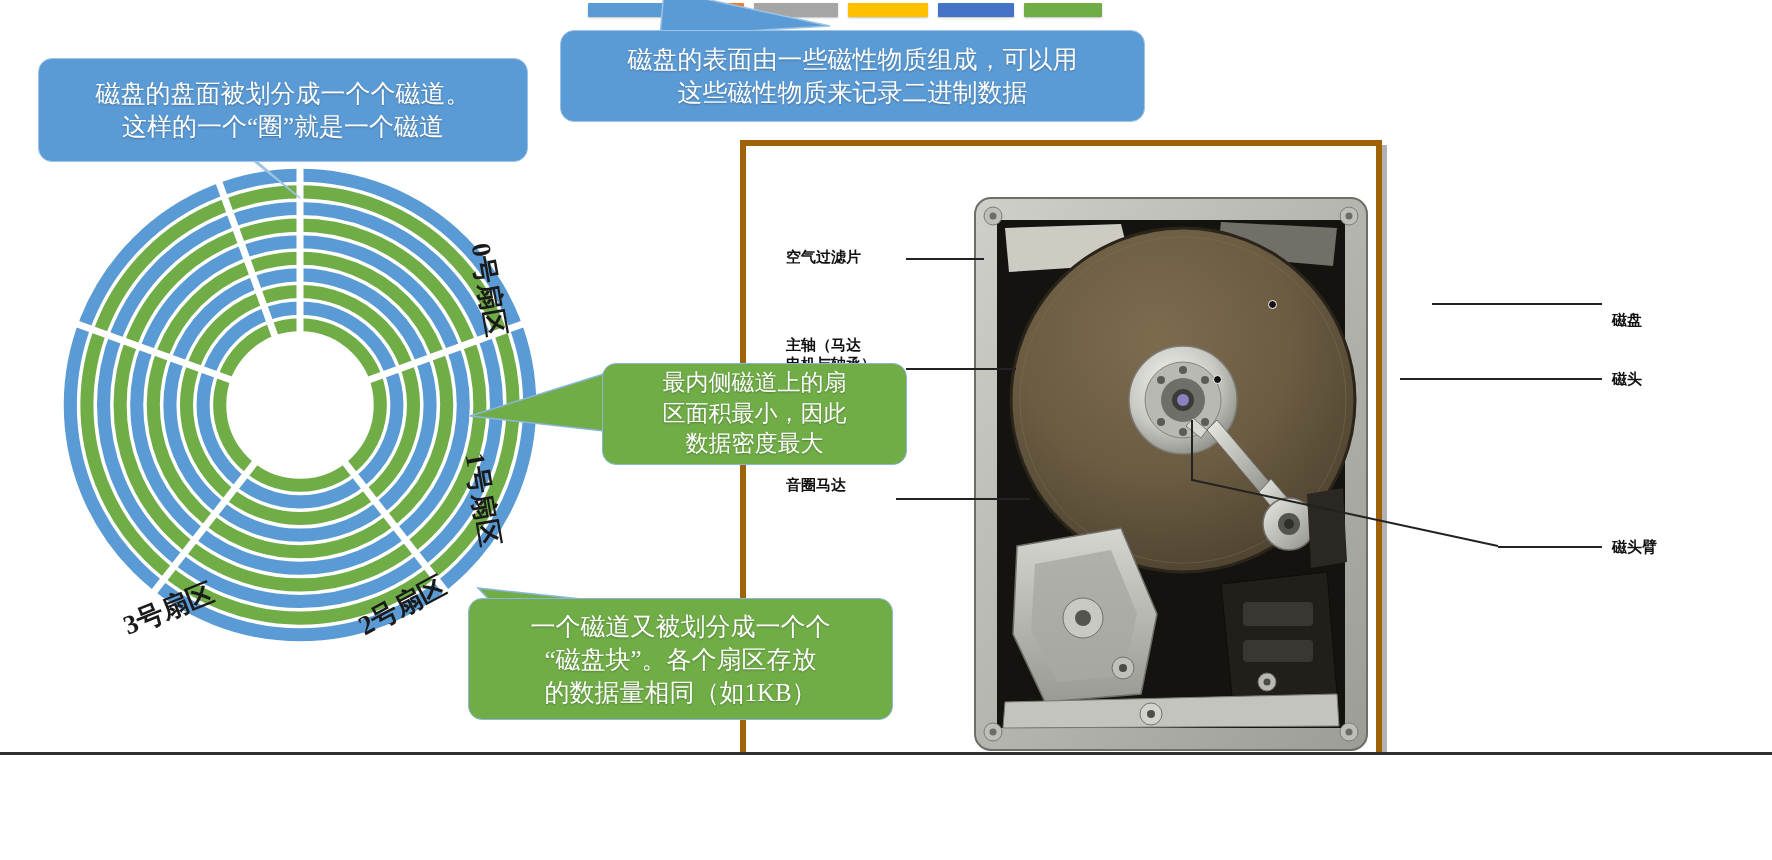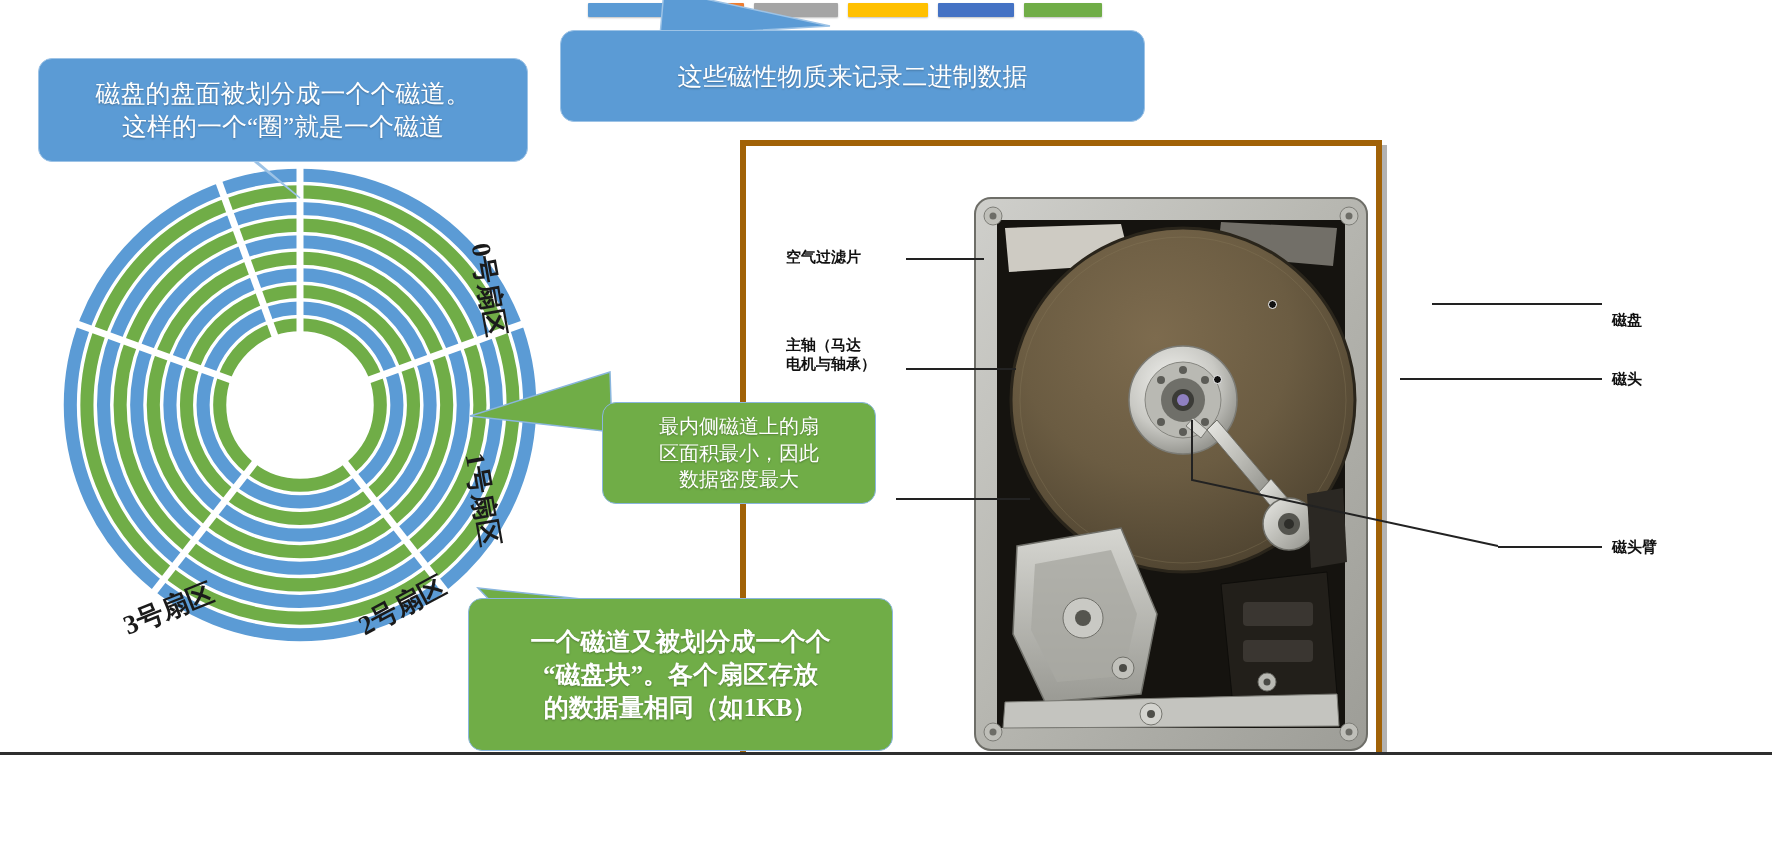--- a/index.html
+++ b/index.html
@@ -230,29 +230,30 @@
 <svg class="tail-svg" style="left:460px;top:580px;width:330px;height:130px;">
   <polygon points="320,40 18,8 94,88" fill="#70ad47" stroke="#8ab6de" stroke-width="1.5"></polygon>
 </svg>
 
 <div class="callout blue" id="co-track" style="left: 38px; top: 58px; width: 490px; height: 104px; font-size: 25px; background: rgb(91, 155, 213);">
     <span class="ln">磁盘的盘面被划分成一个个磁道。</span>
     <span class="ln">这样的一个“圈”就是一个磁道</span>
   </div>
 
 <div class="callout blue" id="co-surface" style="left: 560px; top: 30px; width: 585px; height: 92px; font-size: 25px; background: rgb(91, 155, 213);">
+    <span class="ln">磁盘的表面由一些磁性物质组成，可以用</span>
     <span class="ln">这些磁性物质来记录二进制数据</span>
   </div>
 
-<div class="callout green" id="co-density" style="left: 602px; top: 363px; width: 274px; height: 102px; font-size: 20px; background: rgb(112, 173, 71); margin-top: 39px;">
+<div class="callout green" id="co-density" style="left: 602px; top: 363px; width: 305px; height: 102px; font-size: 23px; background: rgb(112, 173, 71);">
     <span class="ln">最内侧磁道上的扇</span>
     <span class="ln">区面积最小，因此</span>
     <span class="ln">数据密度最大</span>
   </div>
 
-<div class="callout green" id="co-sector" style="left: 468px; top: 598px; width: 425px; height: 153px; font-size: 25px; background: rgb(112, 173, 71); font-weight: bold;">
+<div class="callout green" id="co-sector" style="left: 468px; top: 598px; width: 425px; height: 122px; font-size: 25px; background: rgb(112, 173, 71);">
     <span class="ln">一个磁道又被划分成一个个</span>
     <span class="ln">“磁盘块”。各个扇区存放</span>
     <span class="ln">的数据量相同（如1KB）</span>
   </div>
 
 <div id="bottom-area"></div>
 <div id="bottom-rule"></div>
 
 </body></html>

